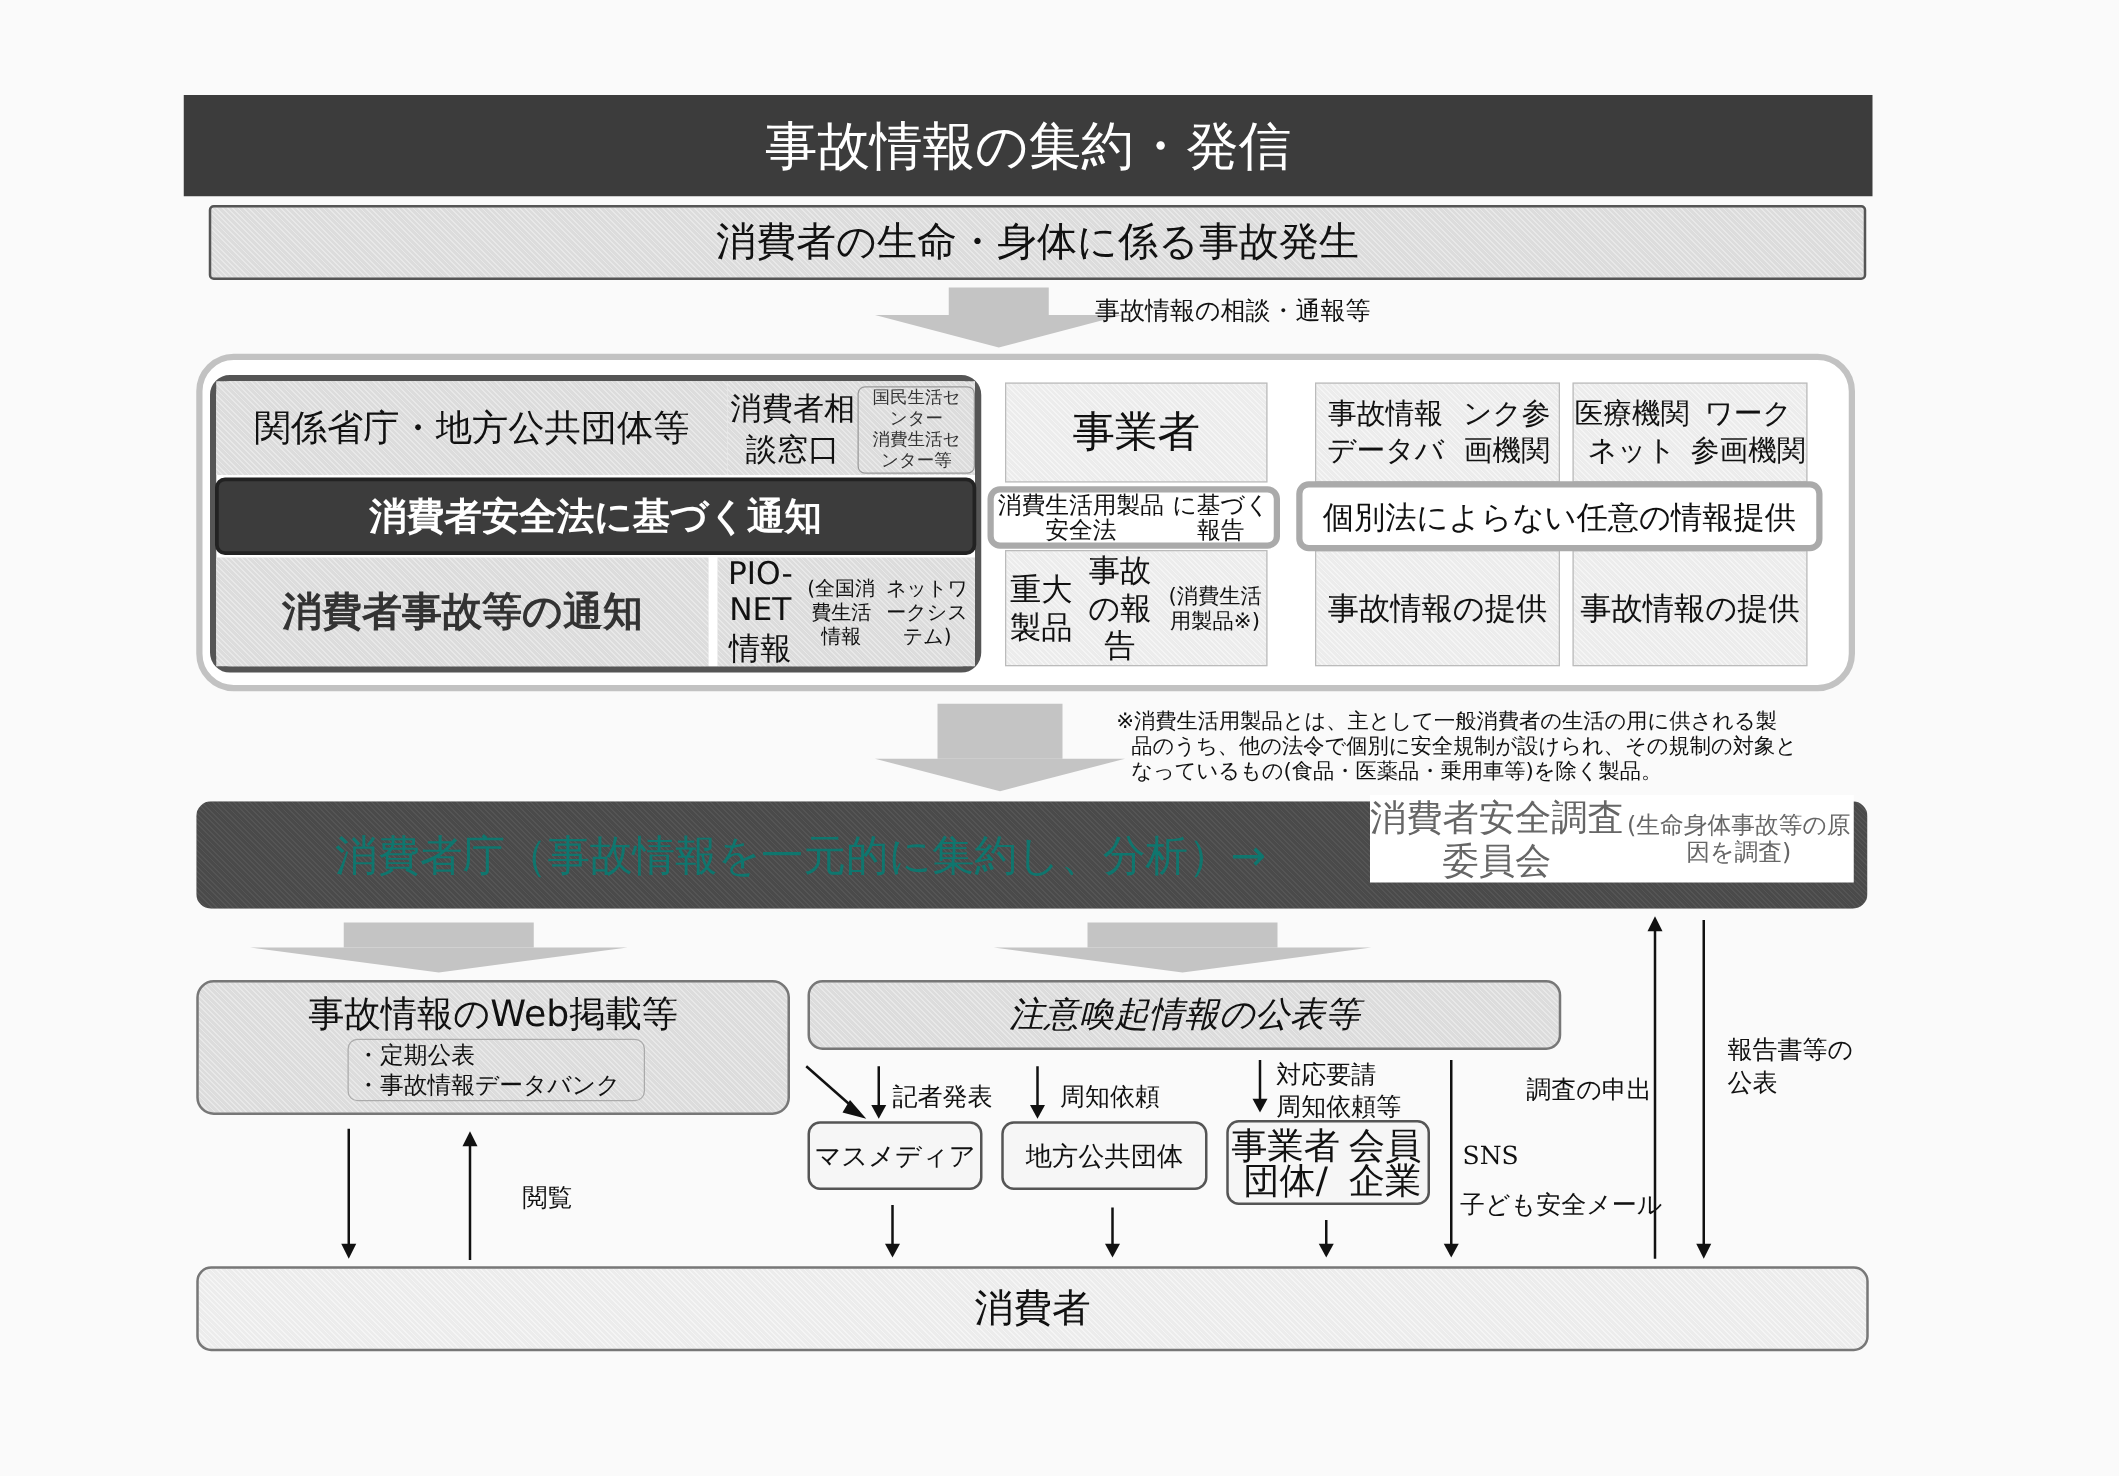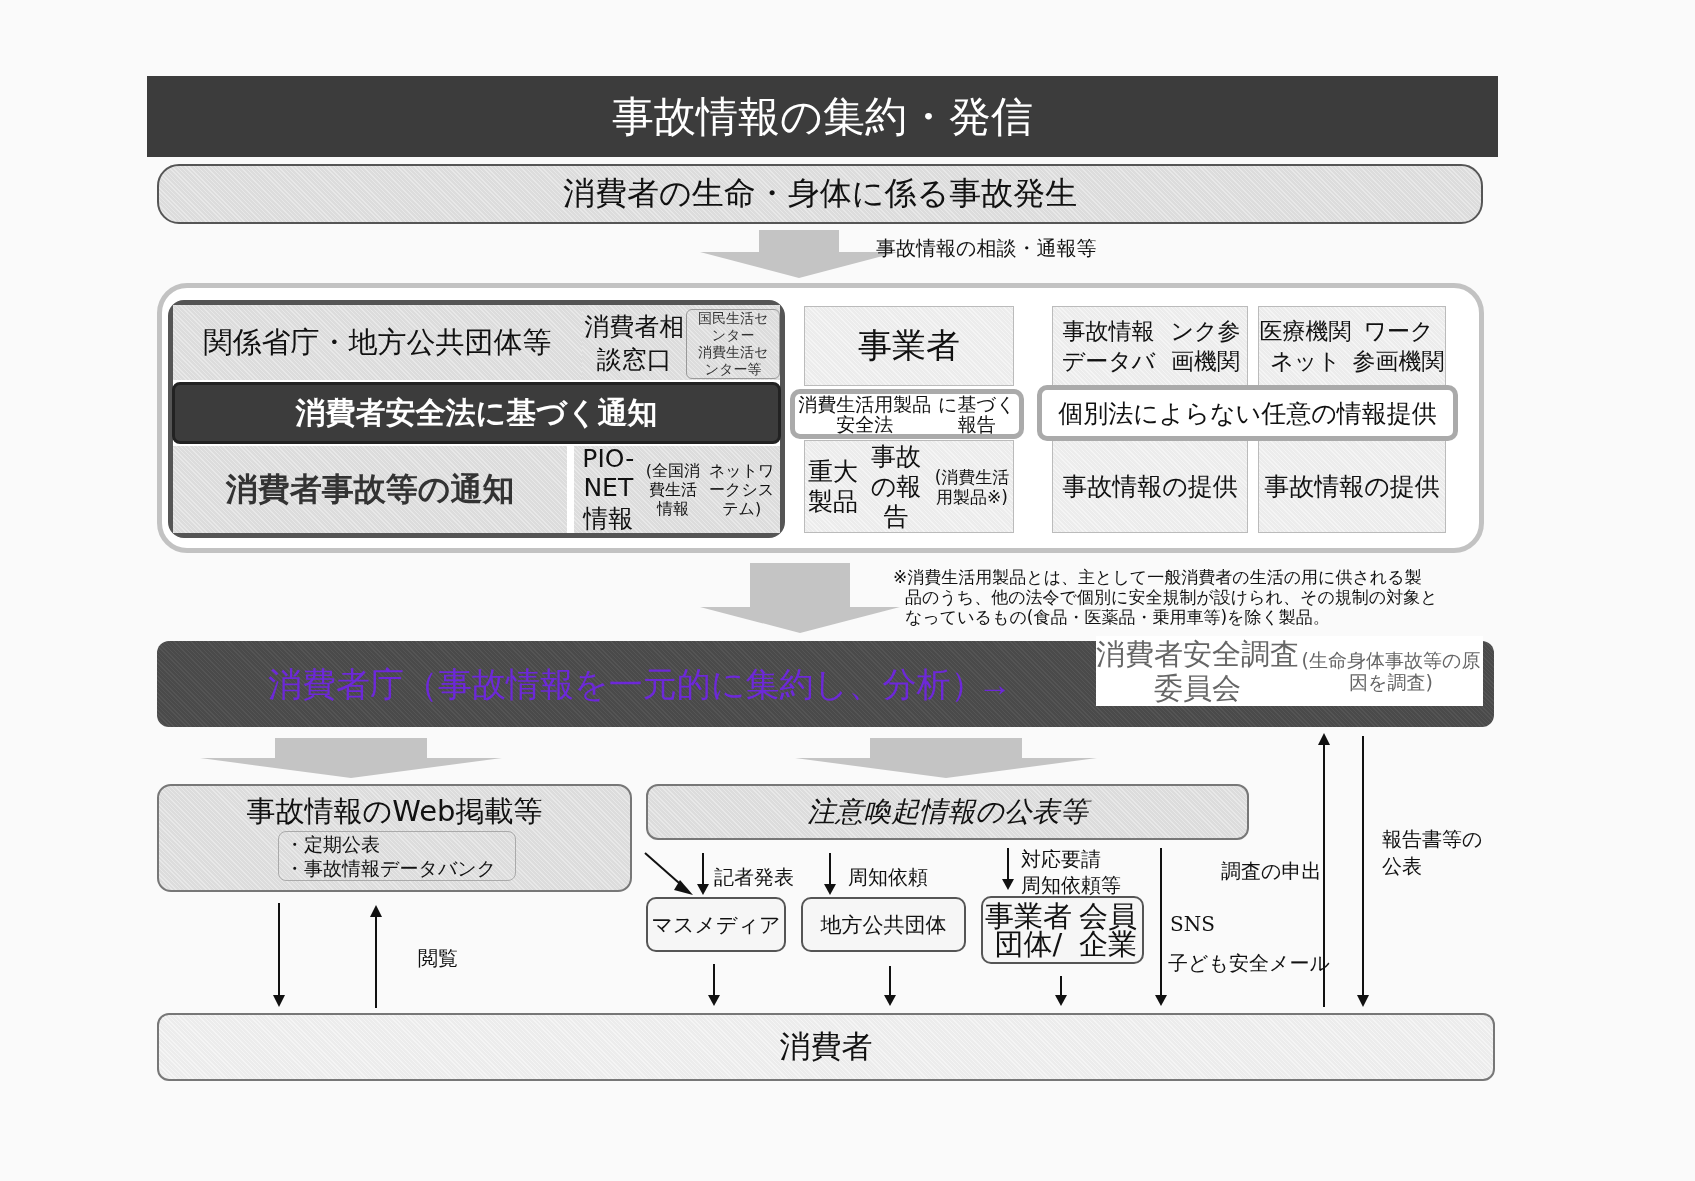--- a/index.html
+++ b/index.html
@@ -22,21 +22,21 @@
   }
   .hatch-dark {
     background-color:#4a4a4a;
     background-image:repeating-linear-gradient(45deg, rgba(255,255,255,0.06) 0 1px, transparent 1px 3px);
   }
 
   
   #title-bar { left:147px; top:76px; width:1351px; height:81px; background:#3c3c3c; color:#fff; font-size:42px; }
 
   
-  #accident-box { left:157px; top:164px; width:1326px; height:60px; border:2px solid #555; border-radius:22px; font-size:32px; }
+  #accident-box { left:167px; top:164px; width:1326px; height:60px; border:2px solid #555; border-radius:4px; font-size:32px; }
 
   
   .down-arrow { position:absolute; }
   .down-arrow .shaft { position:absolute; background:#c4c4c4; }
   .down-arrow .head { position:absolute; width:0; height:0; border-style:solid; border-color:#c4c4c4 transparent transparent transparent; }
 
   #consult-label { left:876px; top:235px; font-size:20px; white-space:nowrap; }
 
   
   #outer-frame { left:157px; top:283px; width:1327px; height:270px; border:5px solid #c2c2c2; border-radius:30px; background:#fff; }
@@ -66,21 +66,21 @@
   #db-bottom { left:1052px; top:440px; width:196px; height:93px; font-size:25px; line-height:30px; }
   #med-bottom { left:1258px; top:440px; width:188px; height:93px; font-size:25px; line-height:30px; }
   #voluntary { left:1037px; top:385px; width:421px; height:56px; background:#fff; border:5px solid #aaa; border-radius:10px; font-size:25px; }
 
   
   #footnote { left:893px; top:567px; width:600px; font-size:17px; line-height:20px; }
   #footnote div { white-space:nowrap; }
 
   
   #agency-bar { left:157px; top:641px; width:1337px; height:86px; border-radius:12px; }
-  #agency-text { left:268px; top:660px; height:50px; color:#6d28d9; font-size:34px; white-space:nowrap; display:flex; align-items:center;font-family:Liberation Mono, monospace; }
+  #agency-text { left:268px; top:660px; height:50px; color:#0f766e; font-size:34px; white-space:nowrap; display:flex; align-items:center; }
   #committee { left:1096px; top:636px; width:387px; height:70px; background:#fff; color:#666; }
   #committee .t1 { font-size:29px; line-height:34px; }
   #committee .t2 { font-size:19px; line-height:22px; }
 
   
   #web-box { left:157px; top:784px; width:475px; height:108px; border:2px solid #777; border-radius:14px; }
   #web-title { left:157px; top:792px; width:475px; font-size:29px; text-align:center; }
   #web-list { left:278px; top:831px; width:238px; height:50px; border:1px solid #aaa; border-radius:8px; padding-left:6px; font-size:19px; line-height:24px; }
 
   

